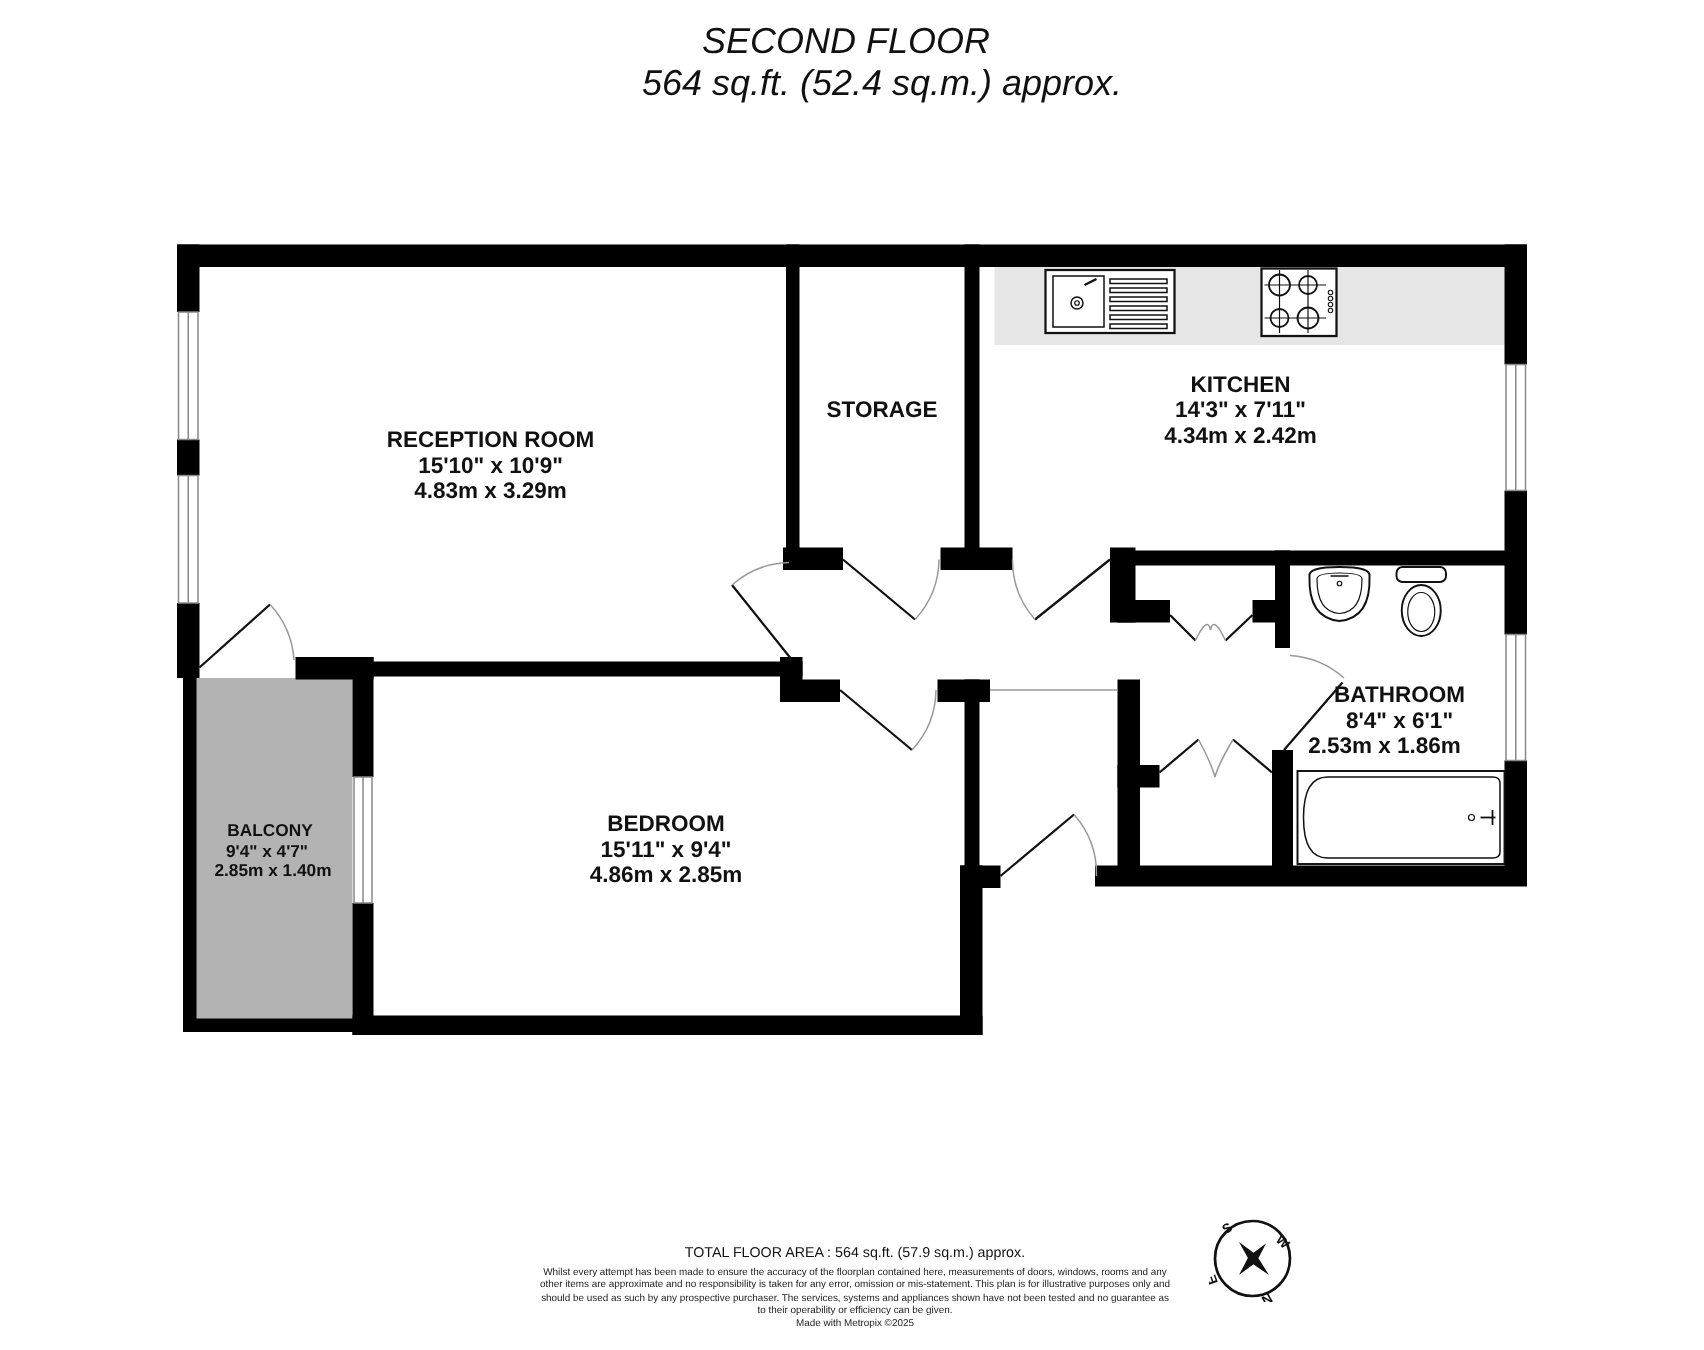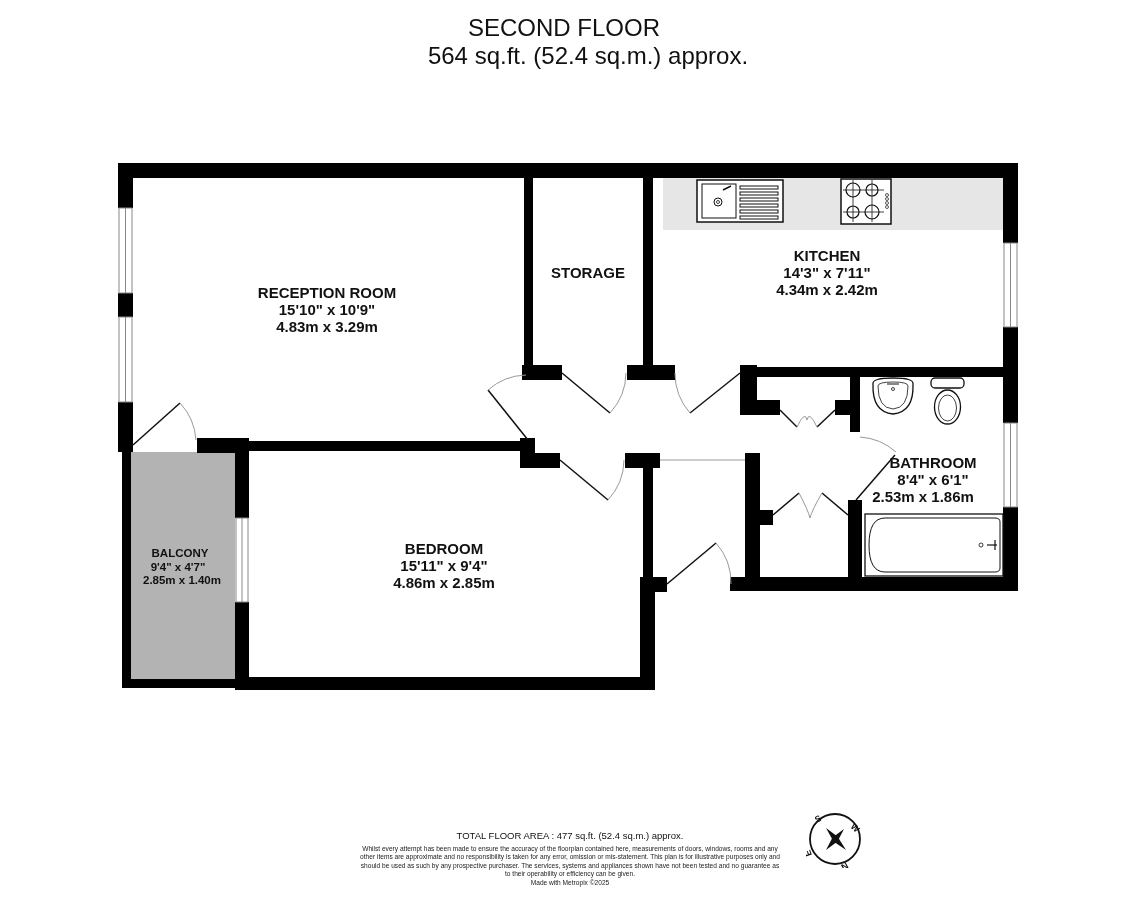--- a/index.html
+++ b/index.html
@@ -1,17 +1,17 @@
 <!DOCTYPE html>
 <html><head>
   <meta charset="utf-8">
   <style>
     html, body { margin: 0; padding: 0; background: #ffffff; }
     body { width: 1136px; height: 900px; position: relative; overflow: hidden; font-family: "Liberation Sans", sans-serif; color: #111; }
-    .header { position: absolute; left: 0; top: 14px; width: 1136px; text-align: center; }
+    .header { position: absolute; left: 0; top: 14px; width: 1136px; text-align: center; font-style: italic; }
     .header .floor { font-size: 24px; line-height: 28px; color: #111; position: relative; left: -4px; }
     .header .area { font-size: 24px; line-height: 28px; color: #111; position: relative; left: 20px; }
     #plan { position: absolute; left: 0; top: 0; }
     .room-label { font-family: "Liberation Sans", sans-serif; font-weight: bold; fill: #111; }
     .footer { position: absolute; left: 360px; top: 830px; width: 420px; text-align: center; }
     .footer .total { font-size: 9.5px; line-height: 12px; color: #111; margin-bottom: 3px; }
     .footer .disclaimer { font-size: 6.6px; line-height: 8.4px; color: #222; }
     .footer .made { font-size: 6.6px; line-height: 8.4px; color: #222; }
     .compass { position: absolute; left: 806px; top: 810px; width: 58px; height: 58px; }
   </style>
@@ -199,21 +199,21 @@
     <text class="room-label" x="444" y="588" text-anchor="middle" font-size="15">4.86m  x 2.85m</text>
   </g>
   <g>
     <text class="room-label" x="180" y="557" text-anchor="middle" font-size="11.5">BALCONY</text>
     <text class="room-label" x="178" y="571" text-anchor="middle" font-size="11.5">9'4"  x 4'7"</text>
     <text class="room-label" x="182" y="584" text-anchor="middle" font-size="11.5">2.85m  x 1.40m</text>
   </g>
 </svg>
 
 <div class="footer">
-  <div class="total">TOTAL FLOOR AREA : 477 sq.ft. (52.4 sq.m.) approx.</div>
+  <div class="total">TOTAL FLOOR AREA : 564 sq.ft. (57.9 sq.m.) approx.</div>
   <div class="disclaimer">Whilst every attempt has been made to ensure the accuracy of the floorplan contained here, measurements of doors, windows, rooms and any other items are approximate and no responsibility is taken for any error, omission or mis-statement. This plan is for illustrative purposes only and should be used as such by any prospective purchaser. The services, systems and appliances shown have not been tested and no guarantee as to their operability or efficiency can be given.</div>
   <div class="made">Made with Metropix ©2025</div>
 </div>
 
 <svg class="compass" viewBox="0 0 58 58" xmlns="http://www.w3.org/2000/svg">
   <circle cx="29" cy="29" r="25" fill="none" stroke="#111" stroke-width="1.8"></circle>
   <path d="M38 19 L31.5 31.5 L20 40 L26.5 27.5 Z M20 18 L31.5 26.5 L40 40 L27.5 31.5 Z" fill="#111"></path>
   <text x="11" y="13" font-size="9" font-weight="bold" font-family="Liberation Sans, sans-serif" fill="#111" transform="rotate(-30 11 13)">S</text>
   <text x="44" y="17" font-size="9" font-weight="bold" font-family="Liberation Sans, sans-serif" fill="#111" transform="rotate(45 44 17)">W</text>
   <text x="40" y="52" font-size="9" font-weight="bold" font-family="Liberation Sans, sans-serif" fill="#111" transform="rotate(150 40 52)">N</text>

